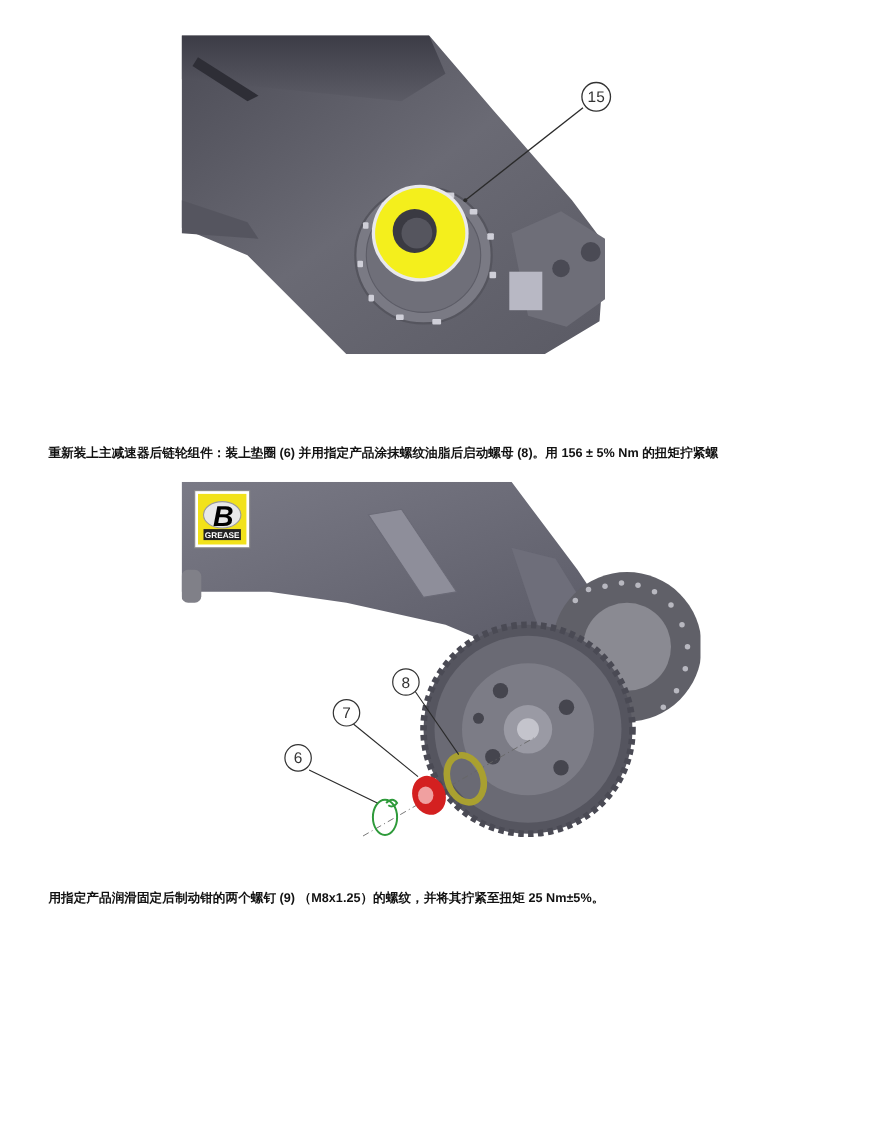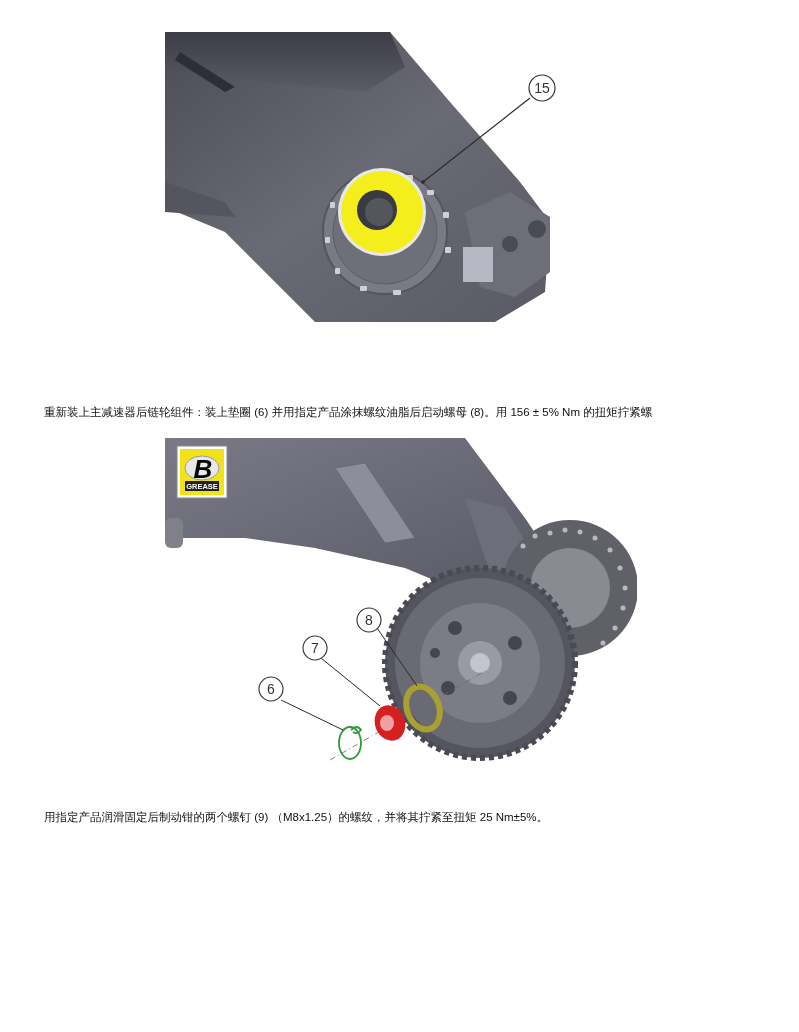--- a/index.html
+++ b/index.html
@@ -1,21 +1,21 @@
 <!DOCTYPE html>
 <html><head>
 <meta charset="utf-8">
 <style>
   html, body { margin: 0; padding: 0; background: #ffffff; }
   body { width: 799px; height: 1032px; position: relative; overflow: hidden;
          font-family: "Liberation Sans", "DejaVu Sans", sans-serif; color: #000; }
   .fig { position: absolute; overflow: hidden; }
   .fig svg { display: block; }
   .para { position: absolute; left: 44px; font-size: 11.5px; line-height: 14px; color: #111; white-space: nowrap; }
-  .line { display: block; }
+  .line { display: block; font-weight: bold; }
 </style>
 </head>
 <body>
 
 <div class="fig" style="left:165px; top:32px; width:395px; height:290px;">
   <svg width="395" height="290" viewBox="0 0 395 290">
     <defs>
       <linearGradient id="g1" x1="0" y1="0" x2="1" y2="1">
         <stop offset="0" stop-color="#4c4c56"></stop>
         <stop offset="0.5" stop-color="#6a6a74"></stop>

